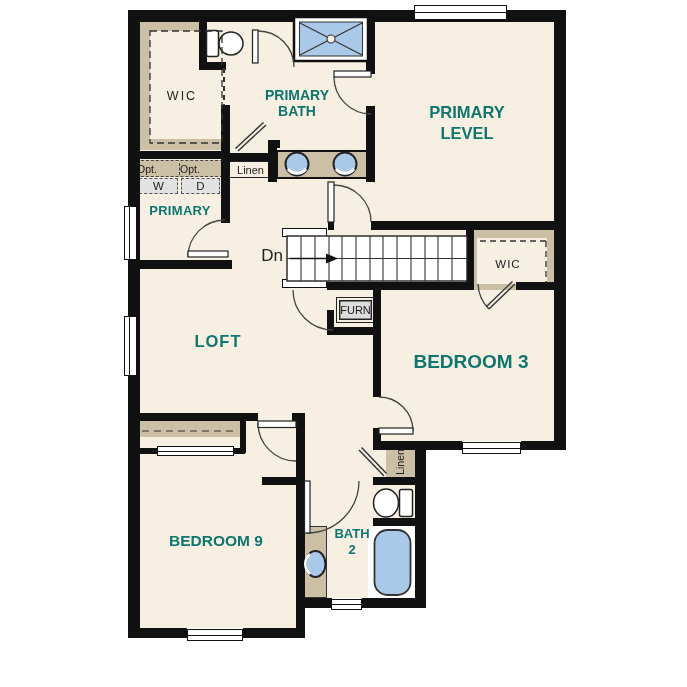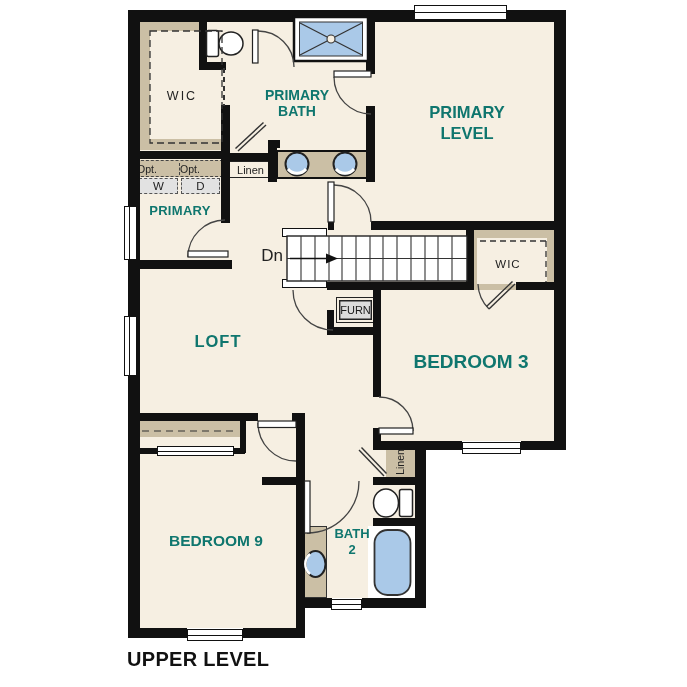--- a/index.html
+++ b/index.html
@@ -223,15 +223,14 @@
 
   <div class="lbl" style="left:400px;top:462px;font-size:10.5px;color:#222;transform:translate(-50%,-50%) rotate(-90deg);">Linen</div>
 
   <div class="lbl bold" style="left:216px;top:541px;font-size:15.5px;">BEDROOM 9</div>
 
   <div class="lbl bold" style="left:352px;top:541px;font-size:13px;line-height:15.5px;">
     <div>BATH</div>
     <div>2</div>
   </div>
 
-  <div class="bold" style="position:absolute;left:127px;top:648px;font-size:20px;letter-spacing:0.3px;color:#111;">UPPER LEVEL</div>
 
 </div>
 
 </body></html>

